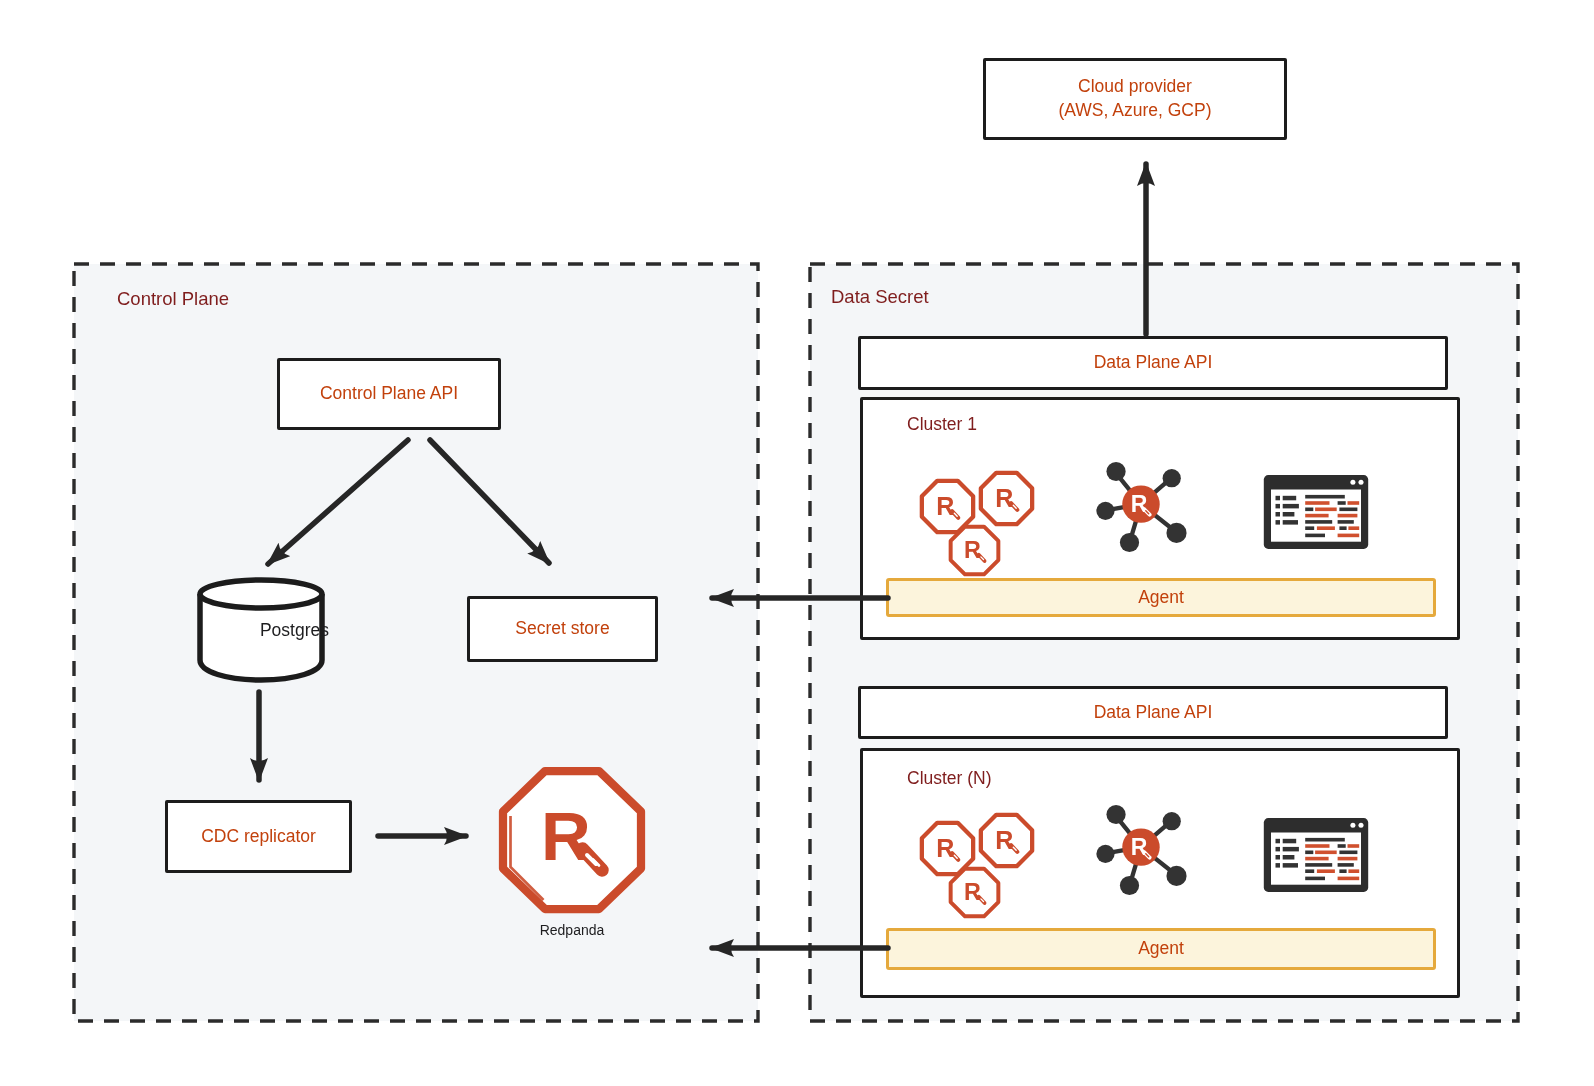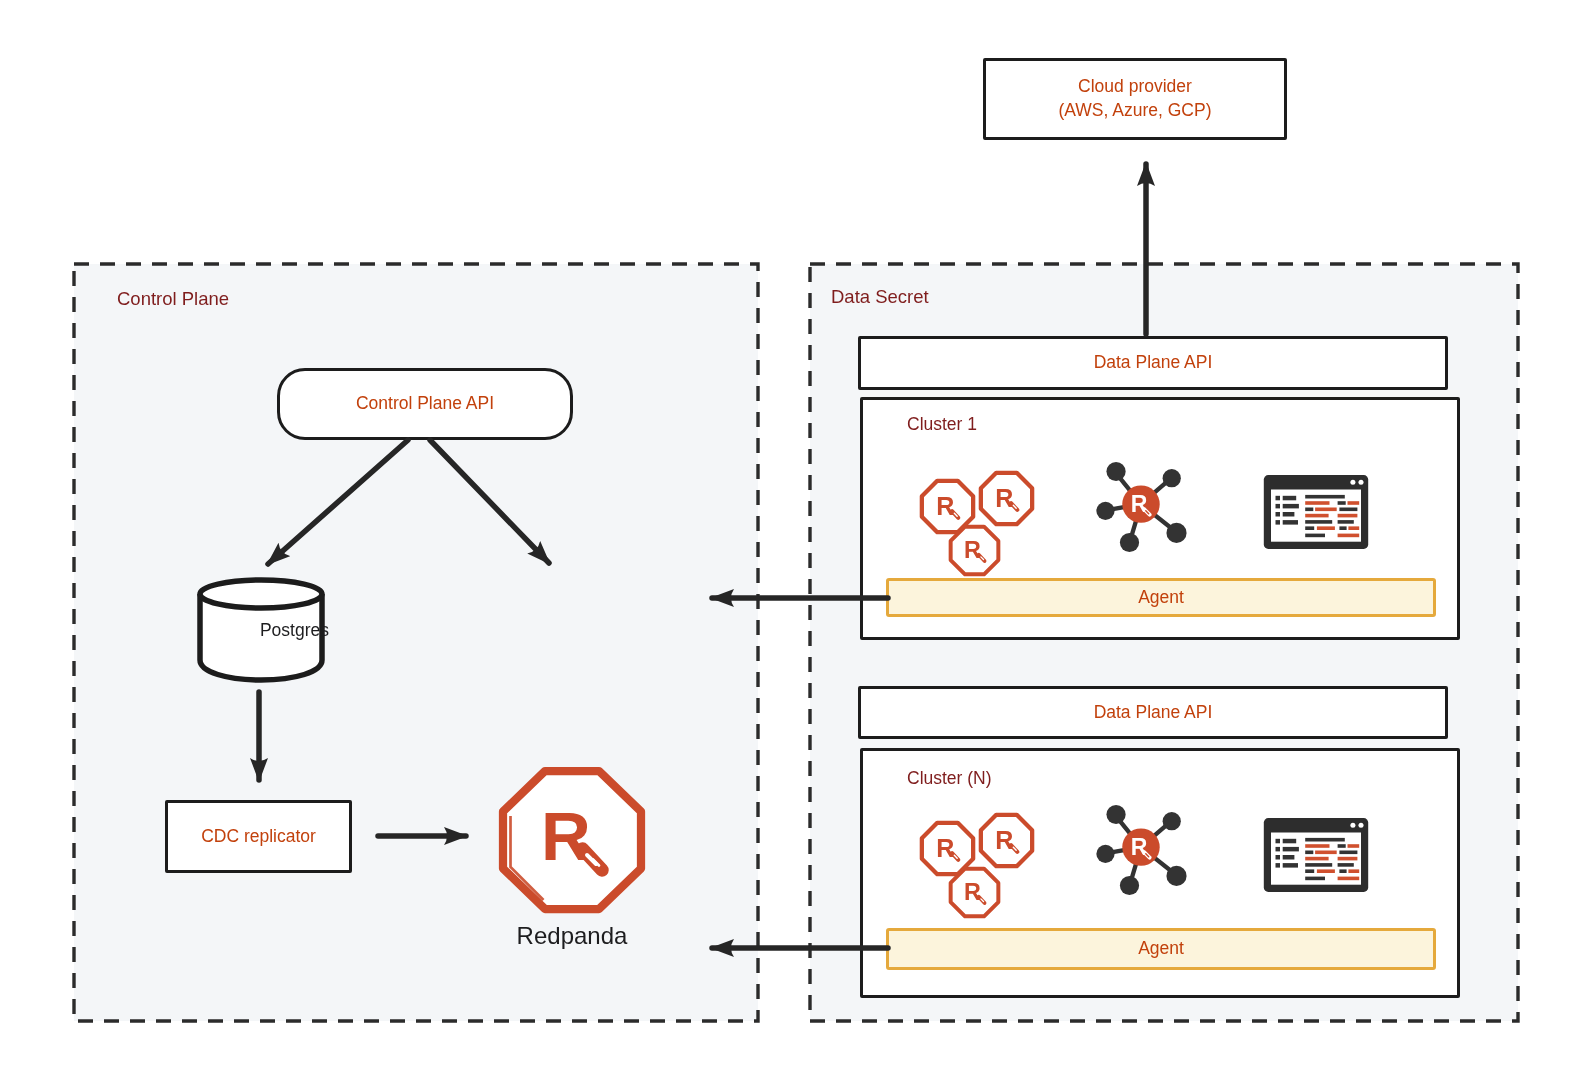--- a/index.html
+++ b/index.html
@@ -10,21 +10,21 @@
   .underlay{z-index:0;}
   .node{position:absolute;z-index:2;background:#ffffff;border:3px solid #1c1c1c;border-radius:2px;
         display:flex;align-items:center;justify-content:center;text-align:center;
         font-size:17.5px;line-height:1.35;color:#c2410c;box-sizing:border-box;}
   .panel-title{position:absolute;z-index:2;font-size:18.5px;color:#7f1d1d;margin-left:9px;}
   .agent{background:#FCF4DC;border:3px solid #E5A93C;border-radius:3px;}
   .plain{position:absolute;z-index:2;display:flex;align-items:center;justify-content:center;}
   .iconbox{position:absolute;z-index:3;}
   .oct-trio{position:absolute;z-index:3;}
   .oct-trio svg{position:absolute;}
-  .rp-label{position:absolute;z-index:2;font-size:24px;text-align:center;}
+  .rp-label{position:absolute;z-index:2;font-size:14px;text-align:center;}
 </style>
 </head>
 <body>
 
 <div class="canvas">
 
   <svg width="0" height="0" style="position:absolute" aria-hidden="true">
     <defs>
       <symbol id="ic-oct" viewBox="0 0 100 100">
         <polygon points="32,5 68,5 95,32 95,68 68,95 32,95 5,68 5,32" fill="#ffffff" stroke="#CB4B2B" stroke-width="7.5" stroke-linejoin="round"></polygon>
@@ -92,32 +92,35 @@
   </svg>
 
   <div class="panel-title" style="left:108px;top:288px;">Control Plane</div>
   <div class="panel-title" style="left:822px;top:286px;">Data Secret</div>
 
   <div class="node" style="left:983px;top:58px;width:304px;height:82px;flex-direction:column;">
     <span>Cloud provider</span>
     <span>(AWS, Azure, GCP)</span>
   </div>
 
-  <div class="node" style="left:277px;top:368px;width:296px;height:72px;border-radius:28px;">
+  <div class="node" style="left:277px;top:358px;width:224px;height:72px;">
     <span>Control Plane API</span>
   </div>
 
   <div class="plain" style="left:193px;top:574px;width:136px;height:110px;">
     <svg viewBox="0 0 136 110" width="136" height="110">
       <path d="M7 20 L7 86 C7 98 34 106 68 106 C102 106 129 98 129 86 L129 20" fill="#ffffff" stroke="#1c1c1c" stroke-width="5.5"></path>
       <ellipse cx="68" cy="20" rx="61" ry="14" fill="#ffffff" stroke="#1c1c1c" stroke-width="5.5"></ellipse>
     </svg>
     <div style="position:absolute;left:0;top:46px;width:136px;text-align:right;font-size:17.5px;">Postgres</div>
   </div>
 
+  <div class="node" style="left:467px;top:596px;width:191px;height:66px;">
+    <span>Secret store</span>
+  </div>
 
   <div class="node" style="left:165px;top:800px;width:187px;height:73px;">
     <span>CDC replicator</span>
   </div>
 
   <div class="iconbox" style="left:497px;top:764px;width:150px;height:152px;">
     <svg viewBox="0 0 100 100" width="150" height="152">
       <polygon points="32,4 68,4 96,31 96,69 68,96 32,96 4,69 4,31" fill="#ffffff" stroke="#CB4B2B" stroke-width="5.5" stroke-linejoin="round"></polygon>
       <polyline points="9,34 9,68 31,90" fill="none" stroke="#CB4B2B" stroke-width="1.8" opacity="0.9"></polyline>
       <text x="46" y="63" text-anchor="middle" font-size="46" font-weight="bold" fill="#CB4B2B" font-family="'Liberation Sans', sans-serif">R</text>

